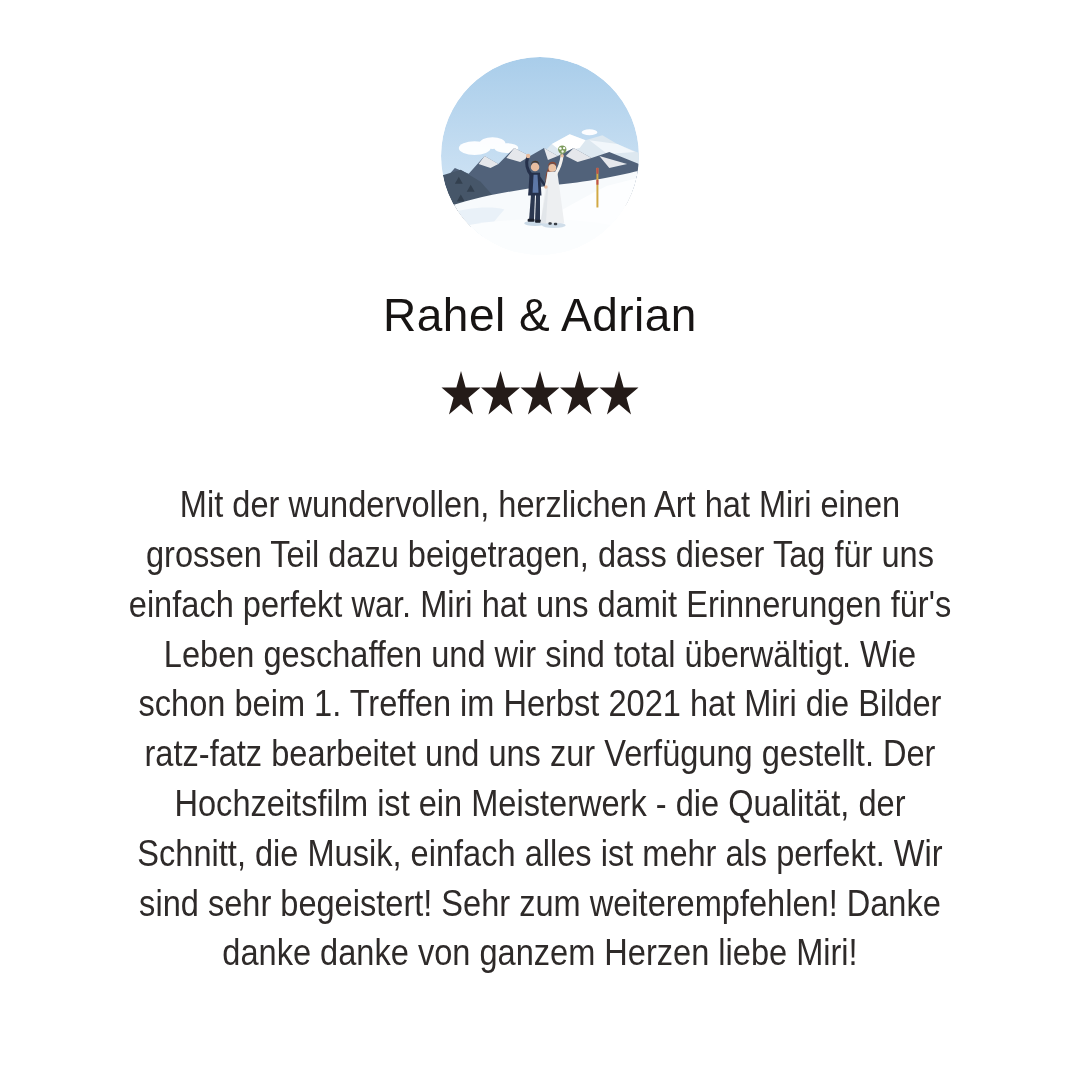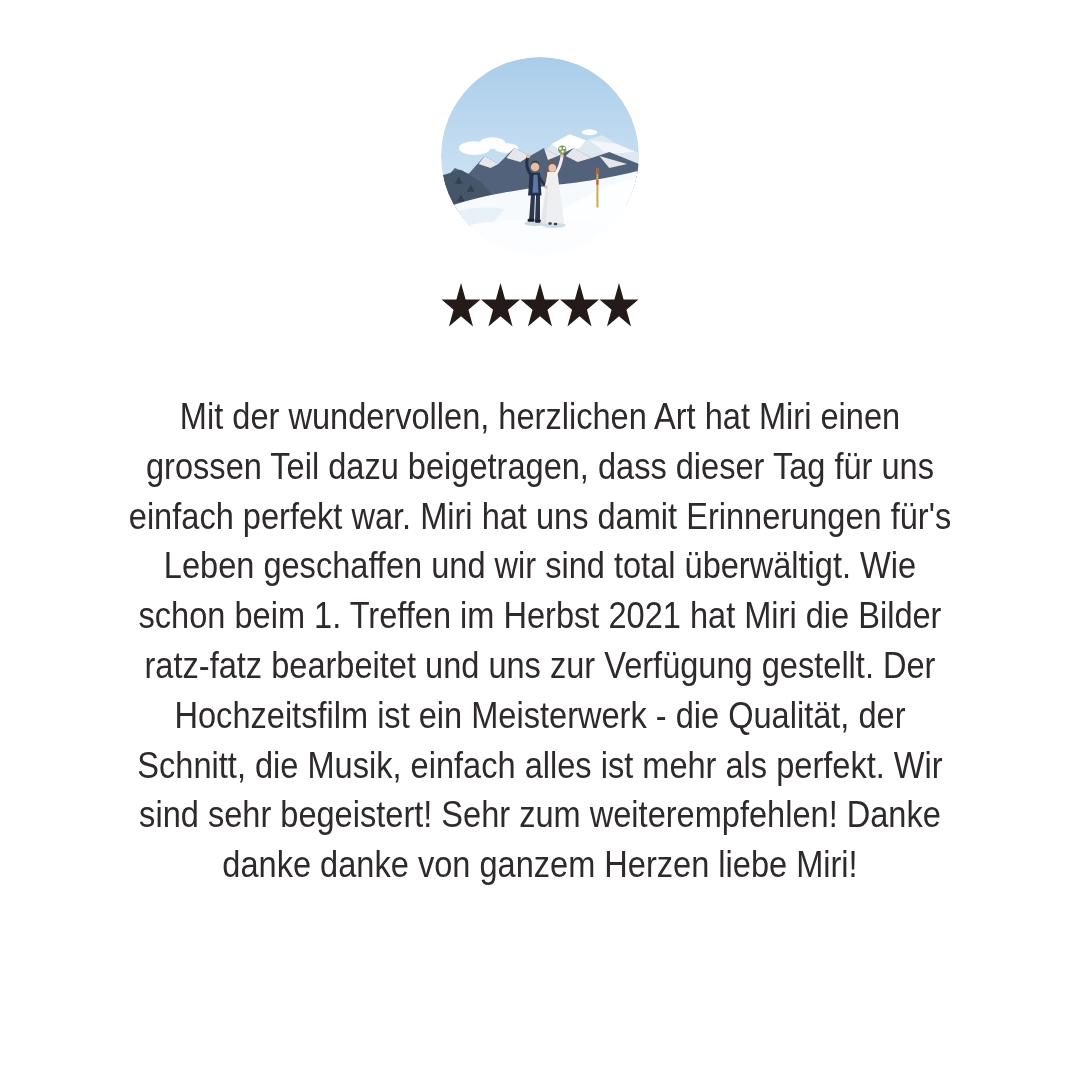--- a/index.html
+++ b/index.html
@@ -153,20 +153,21 @@
           </g>
           <circle cx="112.5" cy="112" r="3.9" fill="#ecc3a4"></circle>
           <path d="M108.7 111 A3.9 3.9 0 0 1 116.3 110.4 L116.5 108 A4.6 4.6 0 0 0 108.4 108.5 Z" fill="#8a4a36"></path>
           <rect x="108.5" y="167" width="3.4" height="2.4" rx="1" fill="#3a3f47"></rect>
           <rect x="114" y="167.5" width="3.4" height="2.4" rx="1" fill="#3a3f47"></rect>
         </g>
       </g>
     </svg>
   </div>
 
+  <h1 class="reviewer-name" style="color: rgb(23, 20, 19);">Rahel &amp; Adrian</h1>
 
   <div class="stars" role="img" aria-label="★★★★★">
     <svg width="198" height="48" viewBox="0 0 198 48">
       <defs>
         <path id="star-shape" d="M0,-1 L0.2245,-0.309 L0.9511,-0.309 L0.3633,0.118 L0.5878,0.809 L0,0.382 L-0.5878,0.809 L-0.3633,0.118 L-0.9511,-0.309 L-0.2245,-0.309 Z"></path>
       </defs>
       <g fill="#241b18">
         <use href="#star-shape" transform="translate(20,25) scale(20.5,24)"></use>
         <use href="#star-shape" transform="translate(59.5,25) scale(20.5,24)"></use>
         <use href="#star-shape" transform="translate(99,25) scale(20.5,24)"></use>

